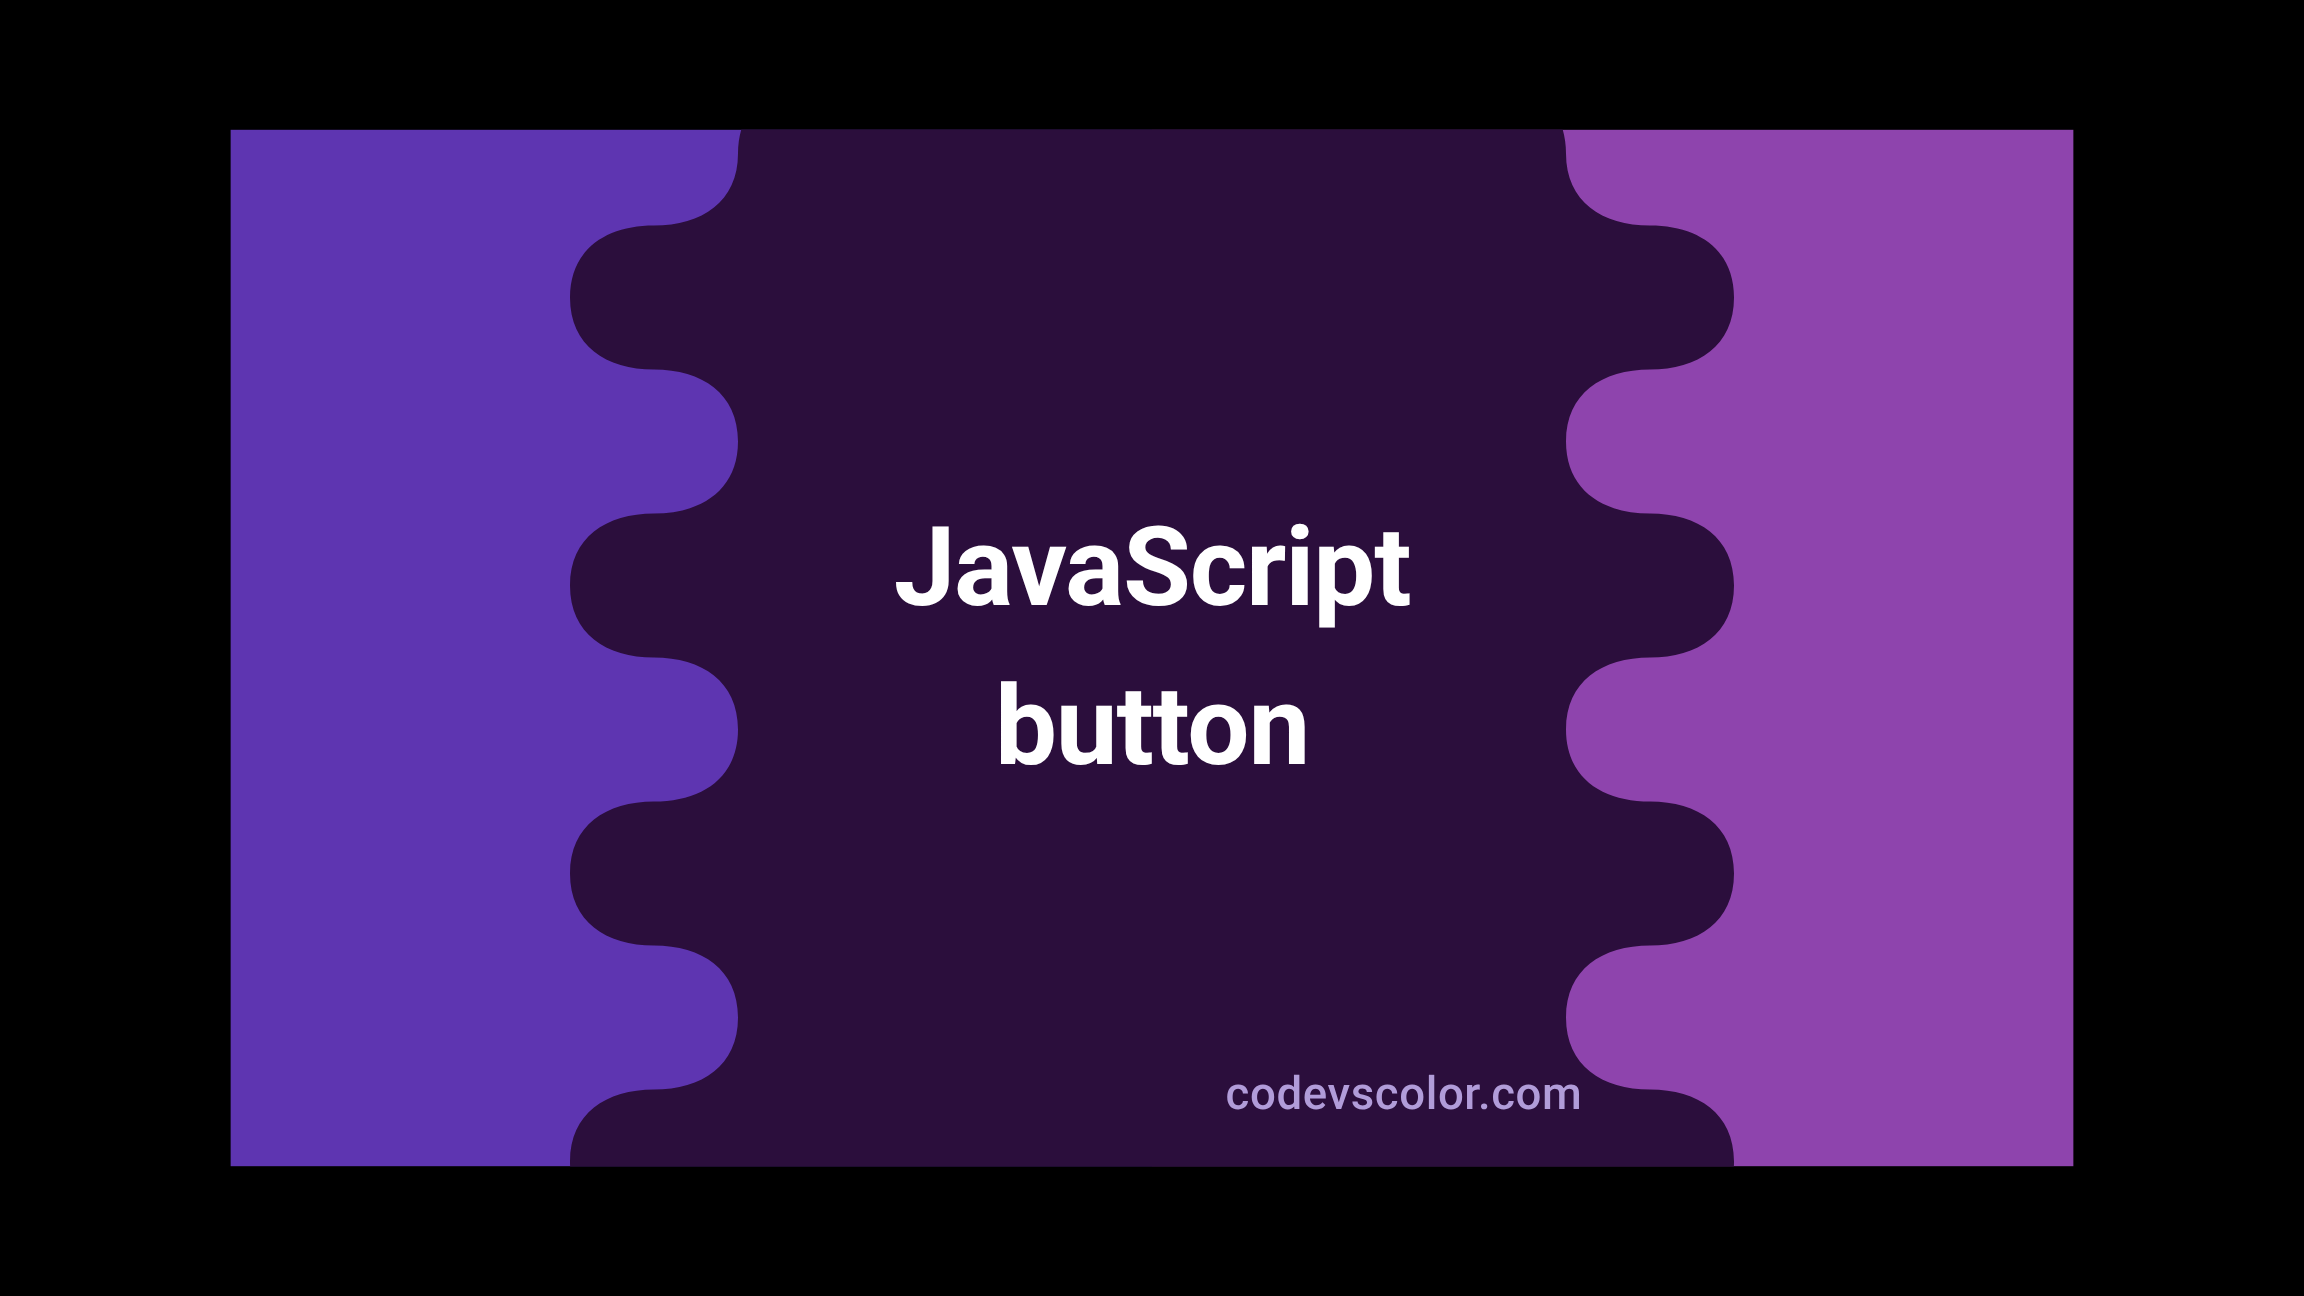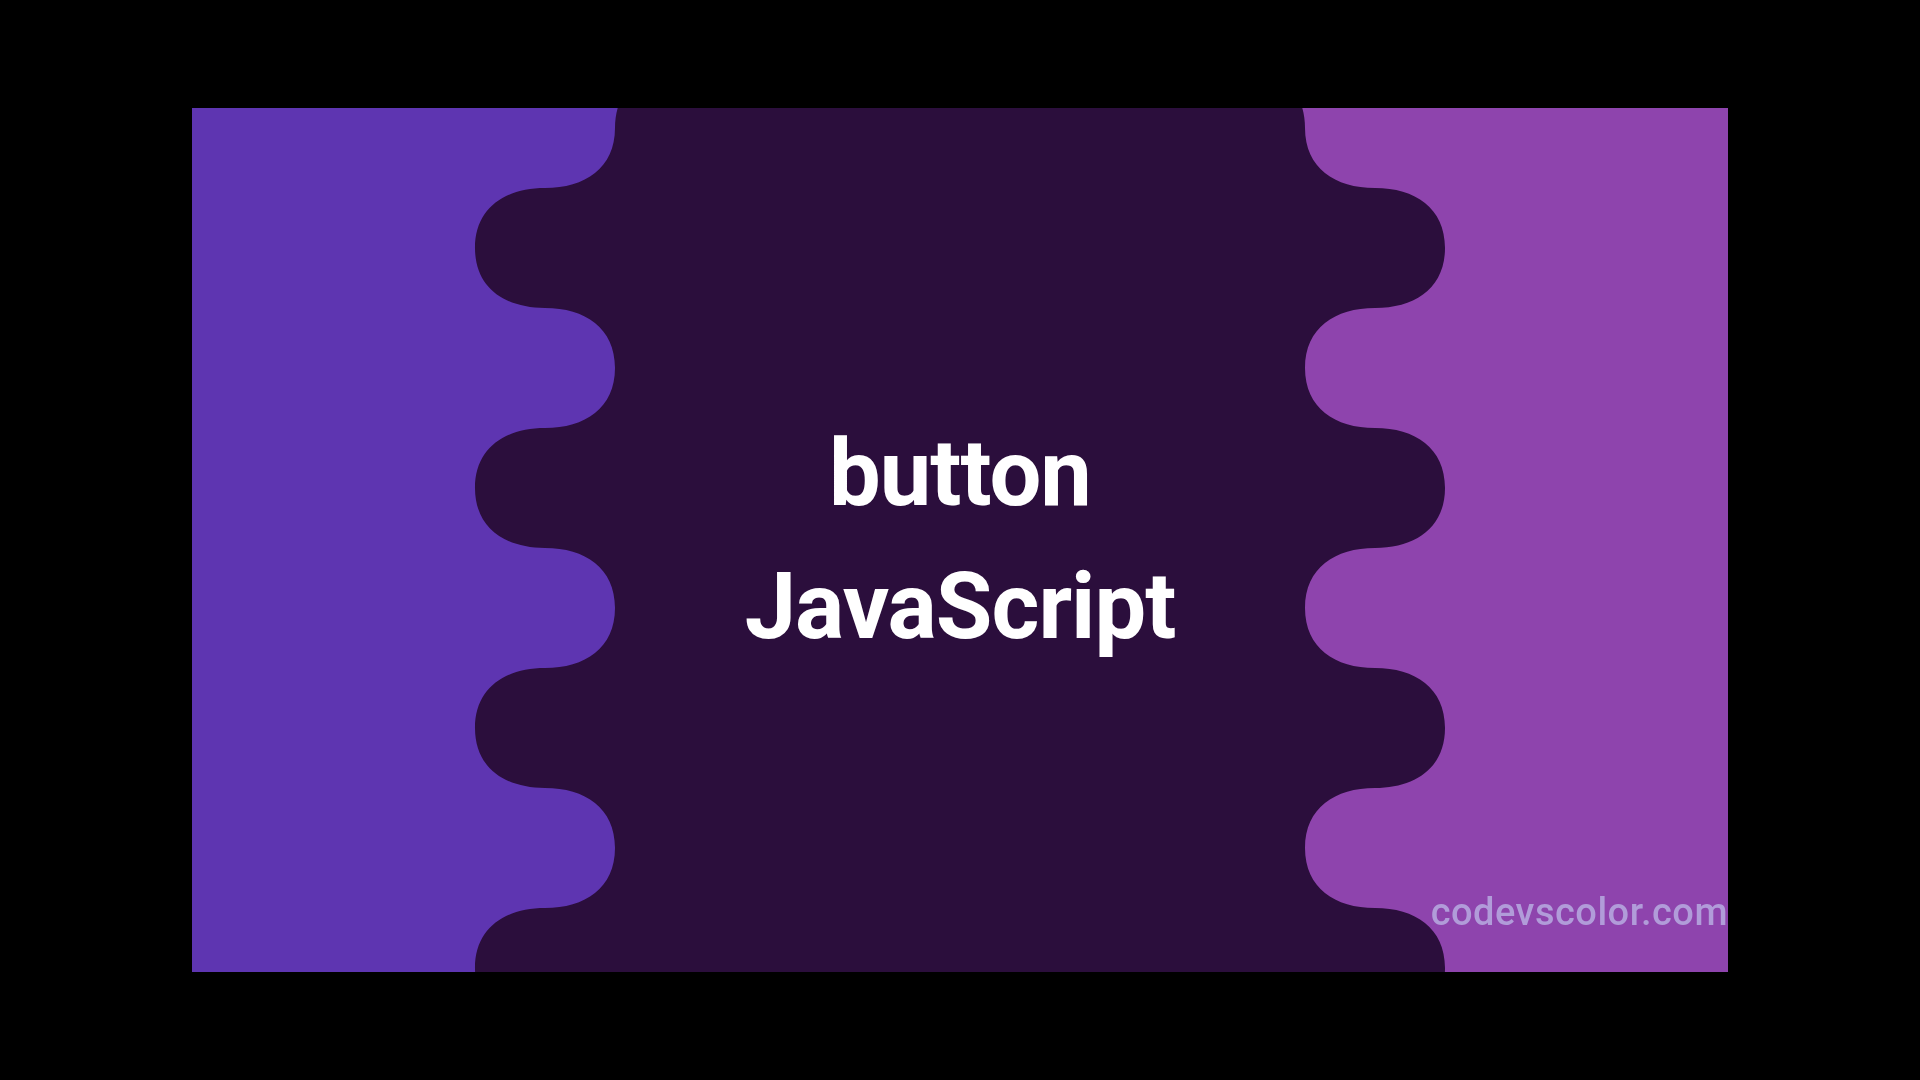--- a/index.html
+++ b/index.html
@@ -73,21 +73,21 @@
       text-align: center;
       line-height: 1.45;
       letter-spacing: -1px;
     }
     
     .watermark {
       position: absolute;
       bottom: 38px;
       right: 0;
       left: 0;
-      text-align: right;
+      text-align: center;
       color: #b19cd9;
       font-size: 38px;
       font-weight: 500;
       letter-spacing: 0.5px;
       padding-left: 420px;
     }
   </style>
 </head>
 <body>
 
@@ -131,18 +131,18 @@
       C 70 250 40 230 40 190
       C 40 150 70 130 110 130
       C 150 130 180 110 180 70
       C 180 30 210 0 260 0
       Z
     "></path>
   </svg>
 
   <div class="content">
     <div class="title">
+      <div>JavaScript</div>
       <div>button</div>
-      <div>JavaScript</div>
     </div>
     <div class="watermark">codevscolor.com</div>
   </div>
 </div>
 
 </body></html>

